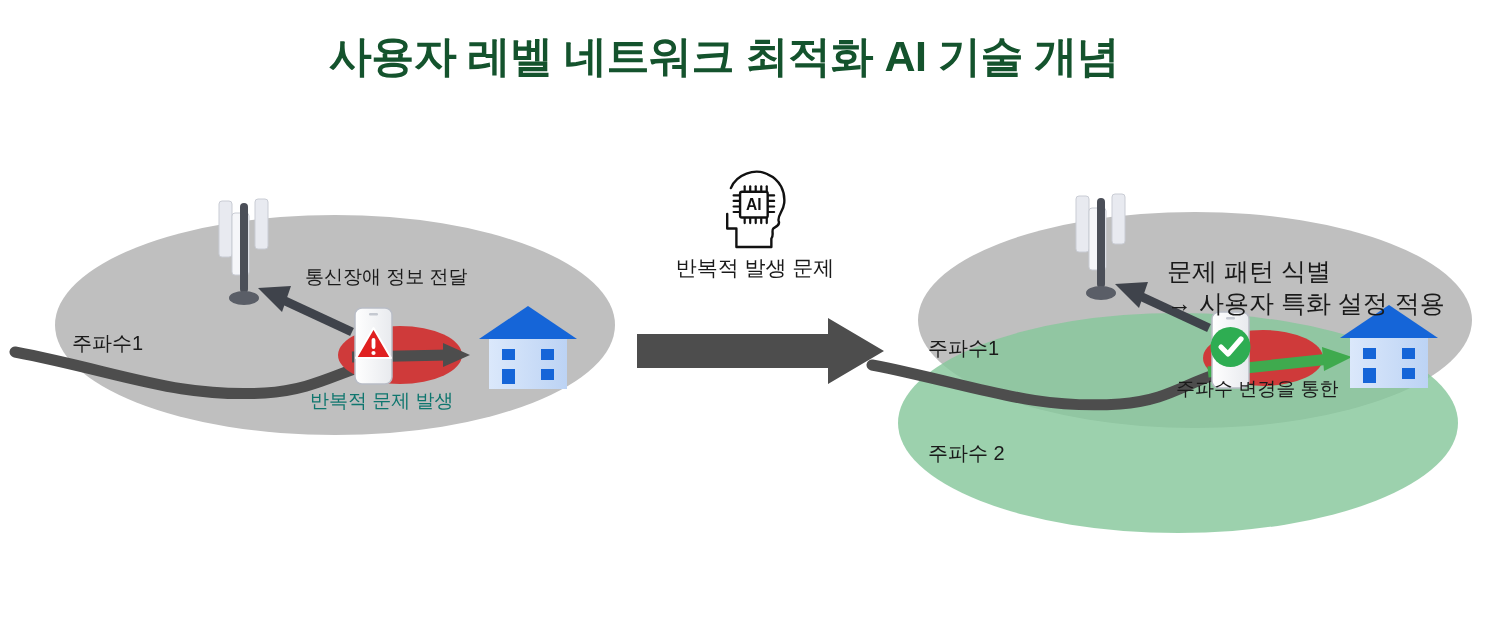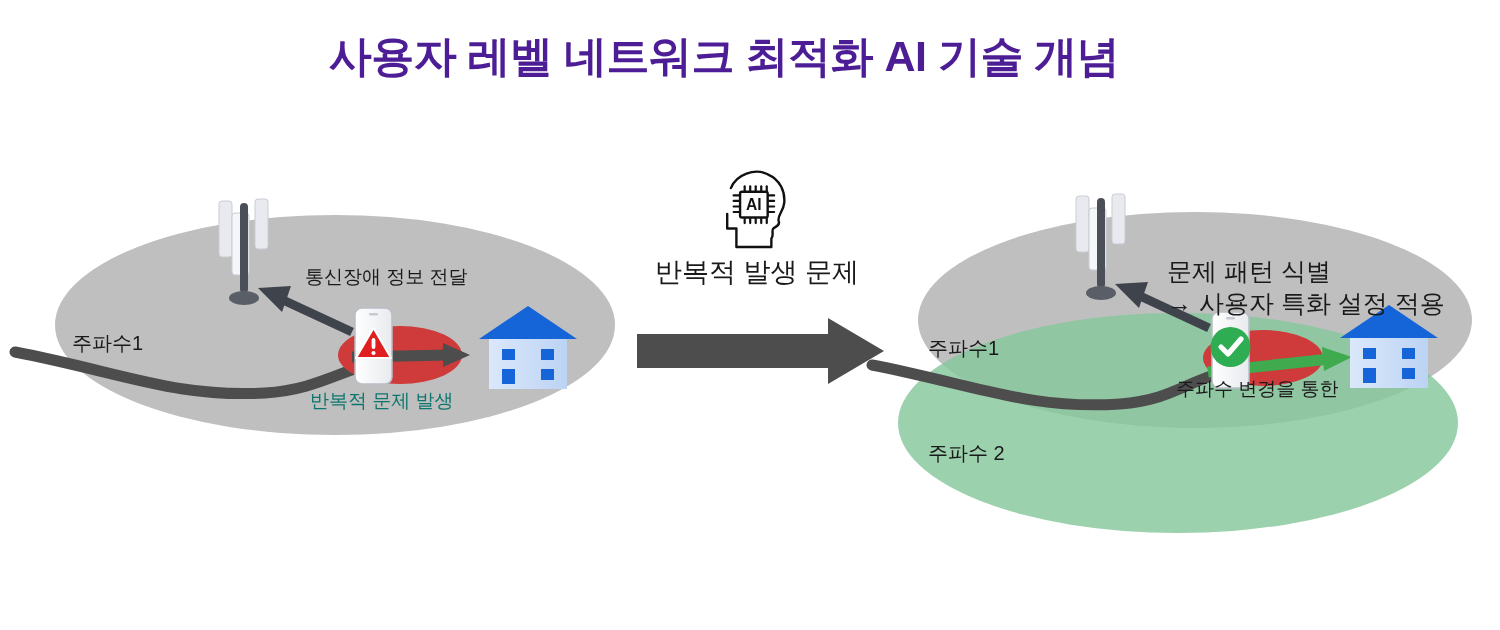--- a/index.html
+++ b/index.html
@@ -13,40 +13,40 @@
   }
   #stage{position:absolute;left:0;top:0;width:1500px;height:630px;}
   #stage > svg{position:absolute;left:0;top:0;}
 
   .page-title{
     position:absolute;
     left:0;top:28px;width:1448px;
     text-align:center;
     font-size:43px;
     font-weight:bold;
-    color:#4c1d95;
+    color:#14532d;
     letter-spacing:-0.5px;
     white-space:nowrap;
   }
 
   .lbl{
     position:absolute;
     font-weight:normal;
     color:#1a1a1a;
     white-space:nowrap;
     line-height:1.28;
   }
   .lbl.red{color:#0f766e;}
   .lbl.ctr{text-align:center;}
 
   #label-freq1-left{left:72px;top:331px;font-size:20px;}
   #label-fault-info{left:305px;top:265px;font-size:19px;}
   #label-repeat-problem{left:310px;top:389px;font-size:19px;}
 
-  #label-ai-learn{left:655px;top:255px;font-size:27px;width:200px;text-align:left;}
+  #label-ai-learn{left:655px;top:255px;font-size:21px;width:200px;text-align:center;}
 
   #label-freq1-right{left:928px;top:336px;font-size:20px;}
   #label-freq2-right{left:928px;top:425px;font-size:20px;margin-top:16px;}
   #label-pattern{left:1167px;top:255px;font-size:25px;}
   #label-prevent{left:1176px;top:377px;font-size:19px;width:160px;text-align:left;}
 </style>
 </head>
 <body>
 
 <div id="stage">

